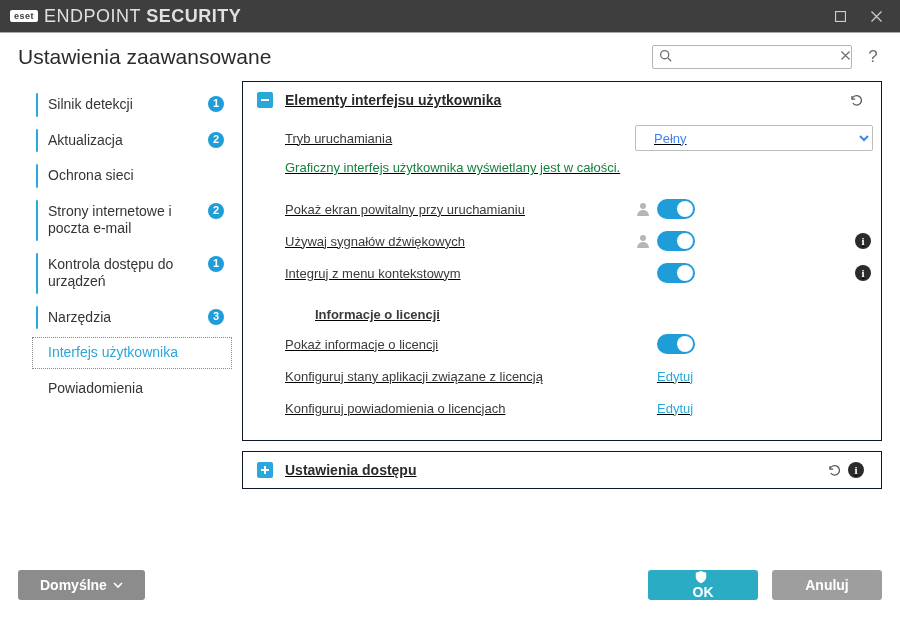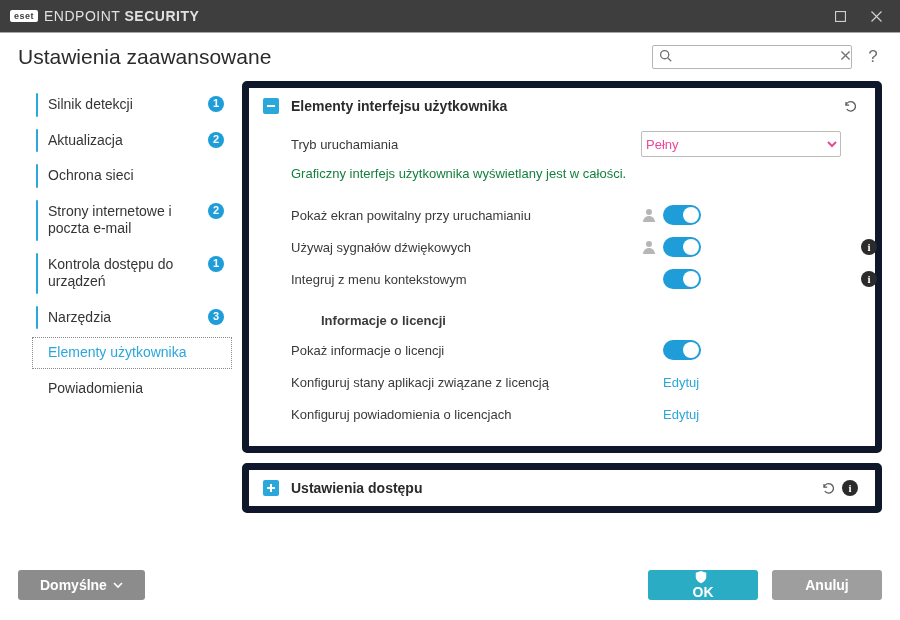--- a/index.html
+++ b/index.html
@@ -10,21 +10,21 @@
     --sidebar-sel:#595959;
     --titlebar:#3e3e3e;
   }
   *{box-sizing:border-box;font-family:"Segoe UI",Arial,sans-serif;}
   html,body{margin:0;padding:0;width:900px;height:620px;background:#f5f5f5;overflow:hidden;}
   body{display:flex;flex-direction:column;background:#ffffff;}
 
   
   .titlebar{height:32px;background:var(--titlebar);display:flex;align-items:center;color:#e0e0e0;padding:0 6px 0 10px;font-size:12px;letter-spacing:0.5px;}
   .brand-badge{background:#ffffff;color:#404040;font-size:9px;font-weight:700;padding:1px 4px;border-radius:2px;margin-right:6px;}
-  .brand-text{font-weight:300;font-size:14px;text-align:center;}
+  .brand-text{font-weight:300;font-size:18px;text-align:center;}
   .brand-text b{font-weight:600;}
   .titlebar-spacer{flex:1;}
   .titlebtn{width:36px;height:32px;display:flex;align-items:center;justify-content:center;color:#cfcfcf;cursor:pointer;}
   .titlebtn svg{width:11px;height:11px;stroke:#cfcfcf;stroke-width:1.2;fill:none;}
   .titlebar-sep{height:1px;background:#a7a7a7;}
 
   
   .header{display:flex;align-items:center;padding:12px 18px 8px 18px;}
   .header h1{font-size:21px;font-weight:400;color:#2b2b2b;margin:0;flex:1;}
   .search{width:200px;height:24px;border:1px solid #b5b5b5;border-radius:2px;display:flex;align-items:center;padding:0 6px;margin-right:12px;background:#fff;}
@@ -38,36 +38,36 @@
   .side-item{position:relative;padding:9px 14px 9px 20px;font-size:14px;color:#353535;cursor:pointer;line-height:1.25;display:flex;margin-left:28px;}
   .side-item .lbl{flex:1;}
   .side-item::before{content:"";position:absolute;left:8px;top:6px;bottom:6px;width:2px;background:var(--accent);border-radius:1px;display:none;}
   .side-item.has-bar::before{display:block;}
   .side-item .badge{display:inline-flex;align-items:center;justify-content:center;min-width:16px;height:16px;background:#1e9dd8;color:#fff;font-size:11px;font-weight:600;border-radius:8px;margin-left:6px;padding:0 4px;}
   .side-item.selected{color:var(--accent);}
   .side-item.selected .sel-box{position:absolute;left:4px;right:6px;top:2px;bottom:2px;border:1px dotted #8a8a8a;pointer-events:none;}
 
   
   .content{flex:1;padding:4px 0 0 4px;overflow:auto;}
-  .panel{border:7px solid #0f172a;border-radius:5px;margin-bottom:10px;background:#fff;}
+  .panel{border:1px solid #0f172a;border-radius:0;margin-bottom:10px;background:#fff;text-decoration:underline;}
   .panel-hd{display:flex;align-items:center;padding:10px 14px;font-size:14px;}
   .exp-box{width:16px;height:16px;background:var(--accent);border-radius:2px;display:flex;align-items:center;justify-content:center;margin-right:12px;cursor:pointer;}
   .exp-box svg{stroke:#fff;stroke-width:2;fill:none;}
   .panel-title{font-weight:600;color:#2b2b2b;flex:1;}
   .hd-act{width:22px;display:flex;justify-content:center;cursor:pointer;}
   .hd-act svg{width:16px;height:16px;}
 
   .panel-body{padding:4px 14px 16px 42px;font-size:13px;color:#3a3a3a;}
   .row{display:flex;align-items:center;min-height:32px;}
   .row .lbl{flex:0 0 350px;}
   .row .ctrl{flex:0 0 220px;display:flex;align-items:center;}
   .row .tail{flex:1;display:flex;justify-content:flex-end;align-items:center;}
   .desc{font-size:13px;color:#15803d;margin:6px 0 18px 0;}
 
-  select.dd{width:200px;height:26px;border:1px solid #bcbcbc;border-radius:2px;font-size:13px;padding:2px 0;background:#fff;color:#ec4899;}
+  select.dd{width:238px;height:26px;border:1px solid #bcbcbc;border-radius:2px;font-size:13px;padding:2px 14px;background:#fff;color:#3b82f6;}
 
   .person-ico{width:16px;height:16px;margin-right:6px;}
   .person-ico svg{fill:#b6b6b6;}
 
   .toggle{width:38px;height:20px;border-radius:10px;position:relative;cursor:pointer;}
   .toggle.on{background:#1E9DD8;}
   .toggle .knob{position:absolute;top:2px;width:16px;height:16px;background:#fff;border-radius:50%;}
   .toggle.on .knob{right:2px;}
 
   .info-i{width:16px;height:16px;border-radius:50%;background:#2b2b2b;color:#fff;font-size:11px;font-weight:700;display:flex;align-items:center;justify-content:center;font-family:Georgia,serif;cursor:pointer;}
@@ -149,21 +149,21 @@
     <div class="side-item has-bar">
       <span class="lbl">Kontrola dostępu do urządzeń</span>
       <span class="badge">1</span>
     </div>
     <div class="side-item has-bar">
       <span class="lbl">Narzędzia</span>
       <span class="badge">3</span>
     </div>
     <div class="side-item selected">
       <span class="sel-box"></span>
-      <span class="lbl">Elementy użytkownika</span>
+      <span class="lbl">Interfejs użytkownika</span>
     </div>
     <div class="side-item">
       <span class="lbl">Powiadomienia</span>
     </div>
   </div>
 
   <div class="content">
 
     <div class="panel">
       <div class="panel-hd">

